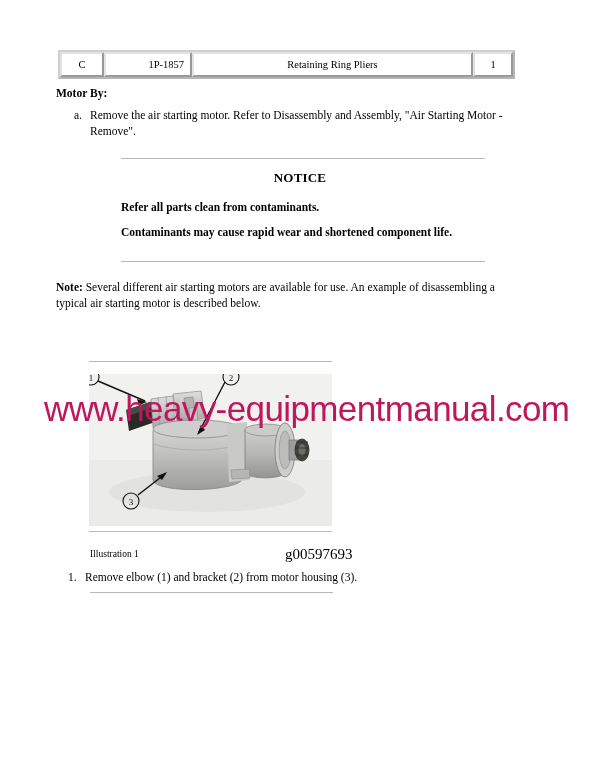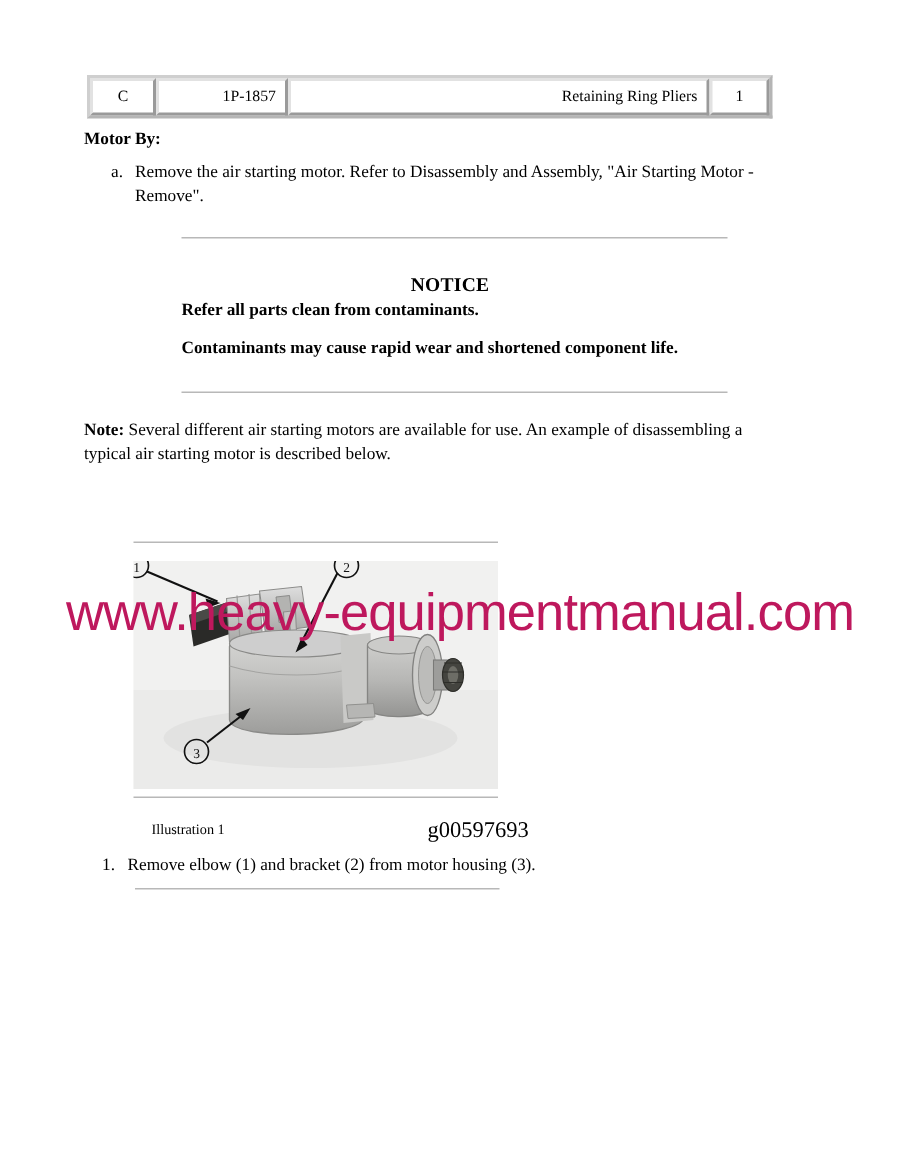--- a/index.html
+++ b/index.html
@@ -44,21 +44,21 @@
     border-top-color: #e2e2e2;
     border-left-color: #e2e2e2;
     padding: 2px 6px;
     height: 17px;
     line-height: 15px;
     vertical-align: middle;
     font-family: "Liberation Serif", "DejaVu Serif", serif;
   }
   .cell-letter { width: 28px; text-align: center; }
   .cell-part   { width: 72px; text-align: right; }
-  .cell-desc   { text-align: right; }
+  .cell-desc   { text-align: center; }
   .cell-qty    { width: 24px; text-align: center; }
 
   
   .blk {
     position: absolute;
     font-size: 11.5px;
     line-height: 15.5px;
   }
   .bold { font-weight: bold; }
 
@@ -93,21 +93,21 @@
     margin: 0;
   }
   #notice-rule-top  { left: 121px; top: 158px; width: 364px; }
   #notice-rule-bot  { left: 121px; top: 261px; width: 364px; }
   #illus-rule-top   { left: 89px;  top: 361px; width: 243px; }
   #illus-rule-bot   { left: 89px;  top: 531px; width: 243px; }
   #step-rule-bot    { left: 90px;  top: 592px; width: 243px; }
 
   #notice-title {
     left: 0;
-    top: 182px;
+    top: 170px;
     width: 600px;
     text-align: center;
     font-weight: bold;
     font-size: 13px;
     letter-spacing: .2px;
   }
   #notice-line-1 { left: 121px; top: 200px; font-weight: bold; font-size: 11.5px; }
   #notice-line-2 { left: 121px; top: 225px; font-weight: bold; font-size: 11.5px; }
 
   
@@ -125,21 +125,20 @@
   #illustration-figure .photo {
     position: absolute;
     left: 0; top: 0;
     width: 243px; height: 152px;
     background: #f2f2f1;
   }
   #illus-caption-name {
     left: 90px;
     top: 547px;
     font-size: 9.5px;
-    margin-left: 11px;
   }
   #illus-caption-id {
     left: 285px;
     top: 547px;
     font-size: 15px;
   }
 
   
   .step-item {
     position: absolute;

